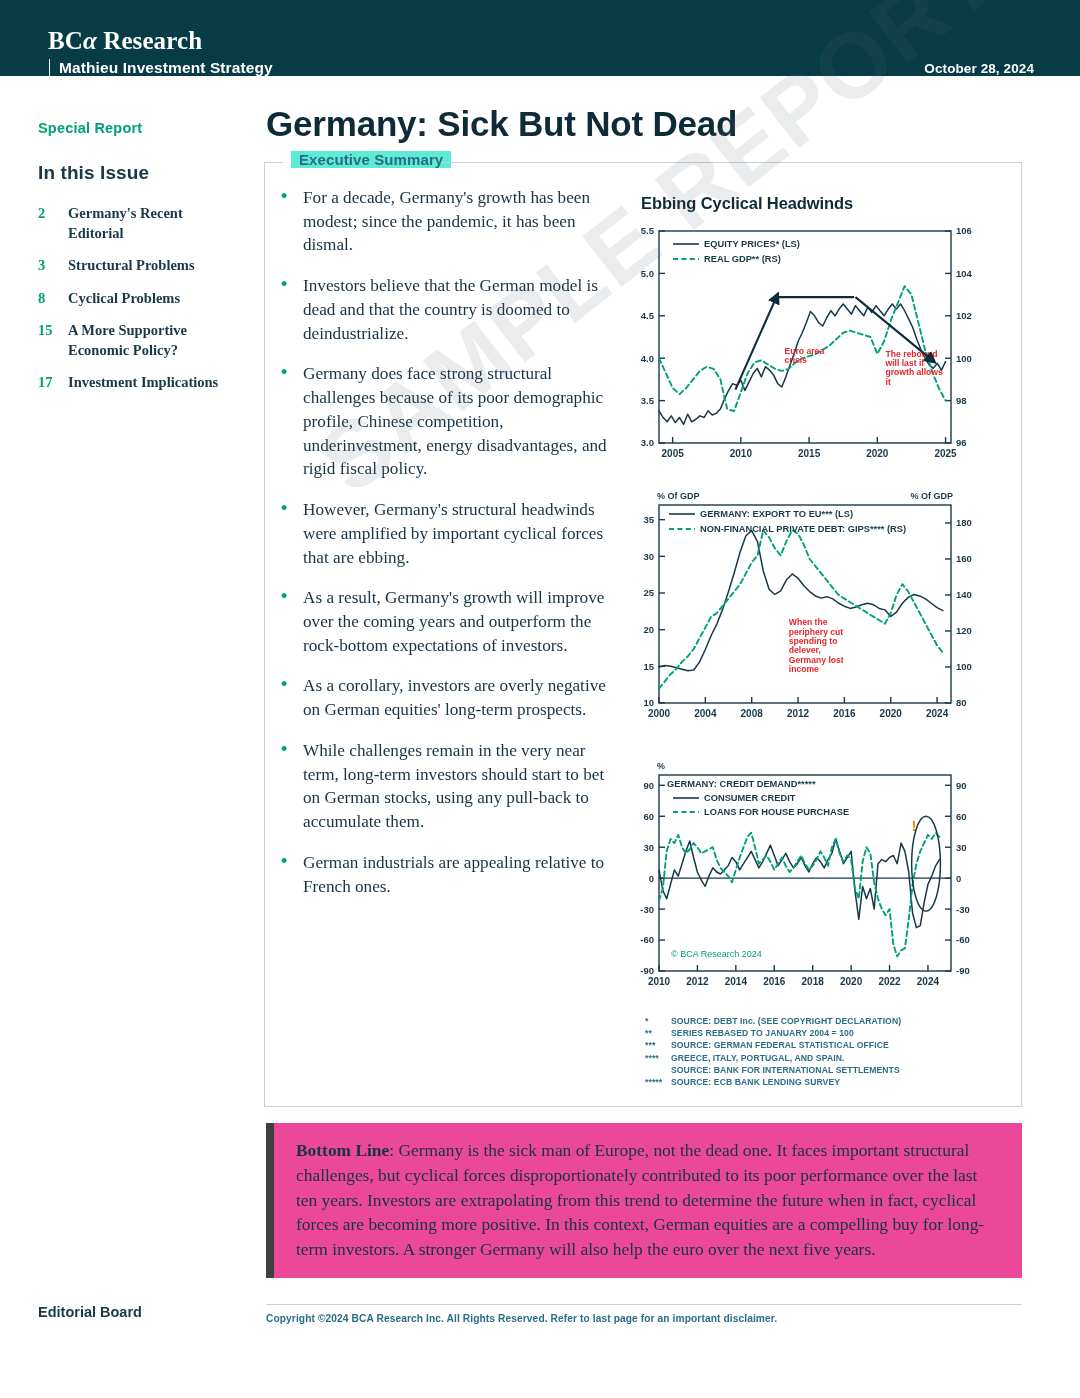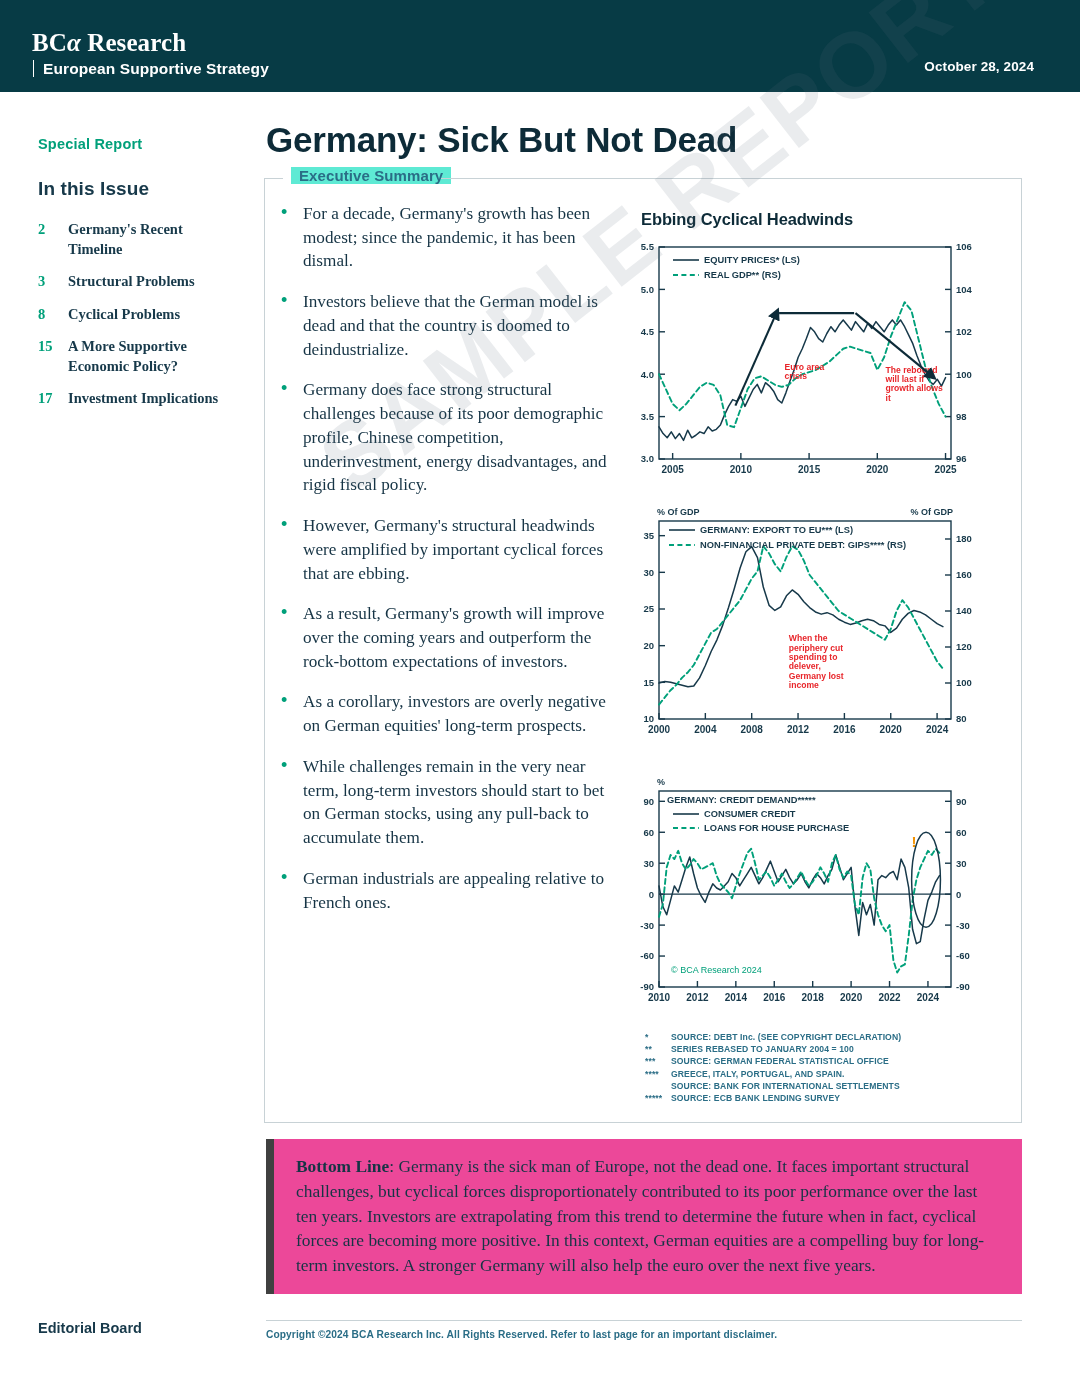--- a/index.html
+++ b/index.html
@@ -7,23 +7,23 @@
   body {
     width:1080px; height:1398px;
     background:#ffffff;
     font-family:"Liberation Sans", sans-serif;
     color:#17394a;
     overflow:hidden;
     position:relative;
   }
   
   .topbar {
-    height:92px; background:#073b45; color:#fff;
-    display:flex; align-items:center; justify-content:space-between;
-    padding:14px 46px 0 32px; position:relative;
+    height:76px; background:#073b45; color:#fff;
+    display:flex; align-items:flex-end; justify-content:space-between;
+    padding:14px 46px 0 48px; position:relative;
   }
   .brand-wrap { display:flex; flex-direction:column; gap:4px; }
   .brand {
     font-family:"Liberation Serif", serif;
     font-size:25px; font-weight:700; letter-spacing:.1px; line-height:1.1;
   }
   .brand .alpha { font-style:italic; }
   .subbrand {
     font-size:15.5px; font-weight:600; letter-spacing:.1px;
     border-left:1.5px solid #fff; padding-left:9px; line-height:1.1;
@@ -135,34 +135,34 @@
   text { font-family:"Liberation Sans", sans-serif; }
 </style>
 </head>
 <body>
 
 <div class="topbar">
   <div class="brand-wrap">
     <div class="brand">
       <span>BC</span><span class="alpha">α</span><span>&nbsp;Research</span>
     </div>
-    <div class="subbrand">European Supportive Strategy</div>
+    <div class="subbrand">Mathieu Investment Strategy</div>
   </div>
   <div class="issue-date">October 28, 2024</div>
 </div>
 
 <div class="page">
 
   <aside class="sidebar">
     <div class="special-report">Special Report</div>
     <div class="in-this-issue">In this Issue</div>
     <nav id="toc-list">
         <div class="toc-row">
           <div class="toc-page">2</div>
-          <div class="toc-label">Germany's Recent Timeline</div>
+          <div class="toc-label">Germany's Recent Editorial</div>
         </div>
         <div class="toc-row">
           <div class="toc-page">3</div>
           <div class="toc-label">Structural Problems</div>
         </div>
         <div class="toc-row">
           <div class="toc-page">8</div>
           <div class="toc-label">Cyclical Problems</div>
         </div>
         <div class="toc-row">

